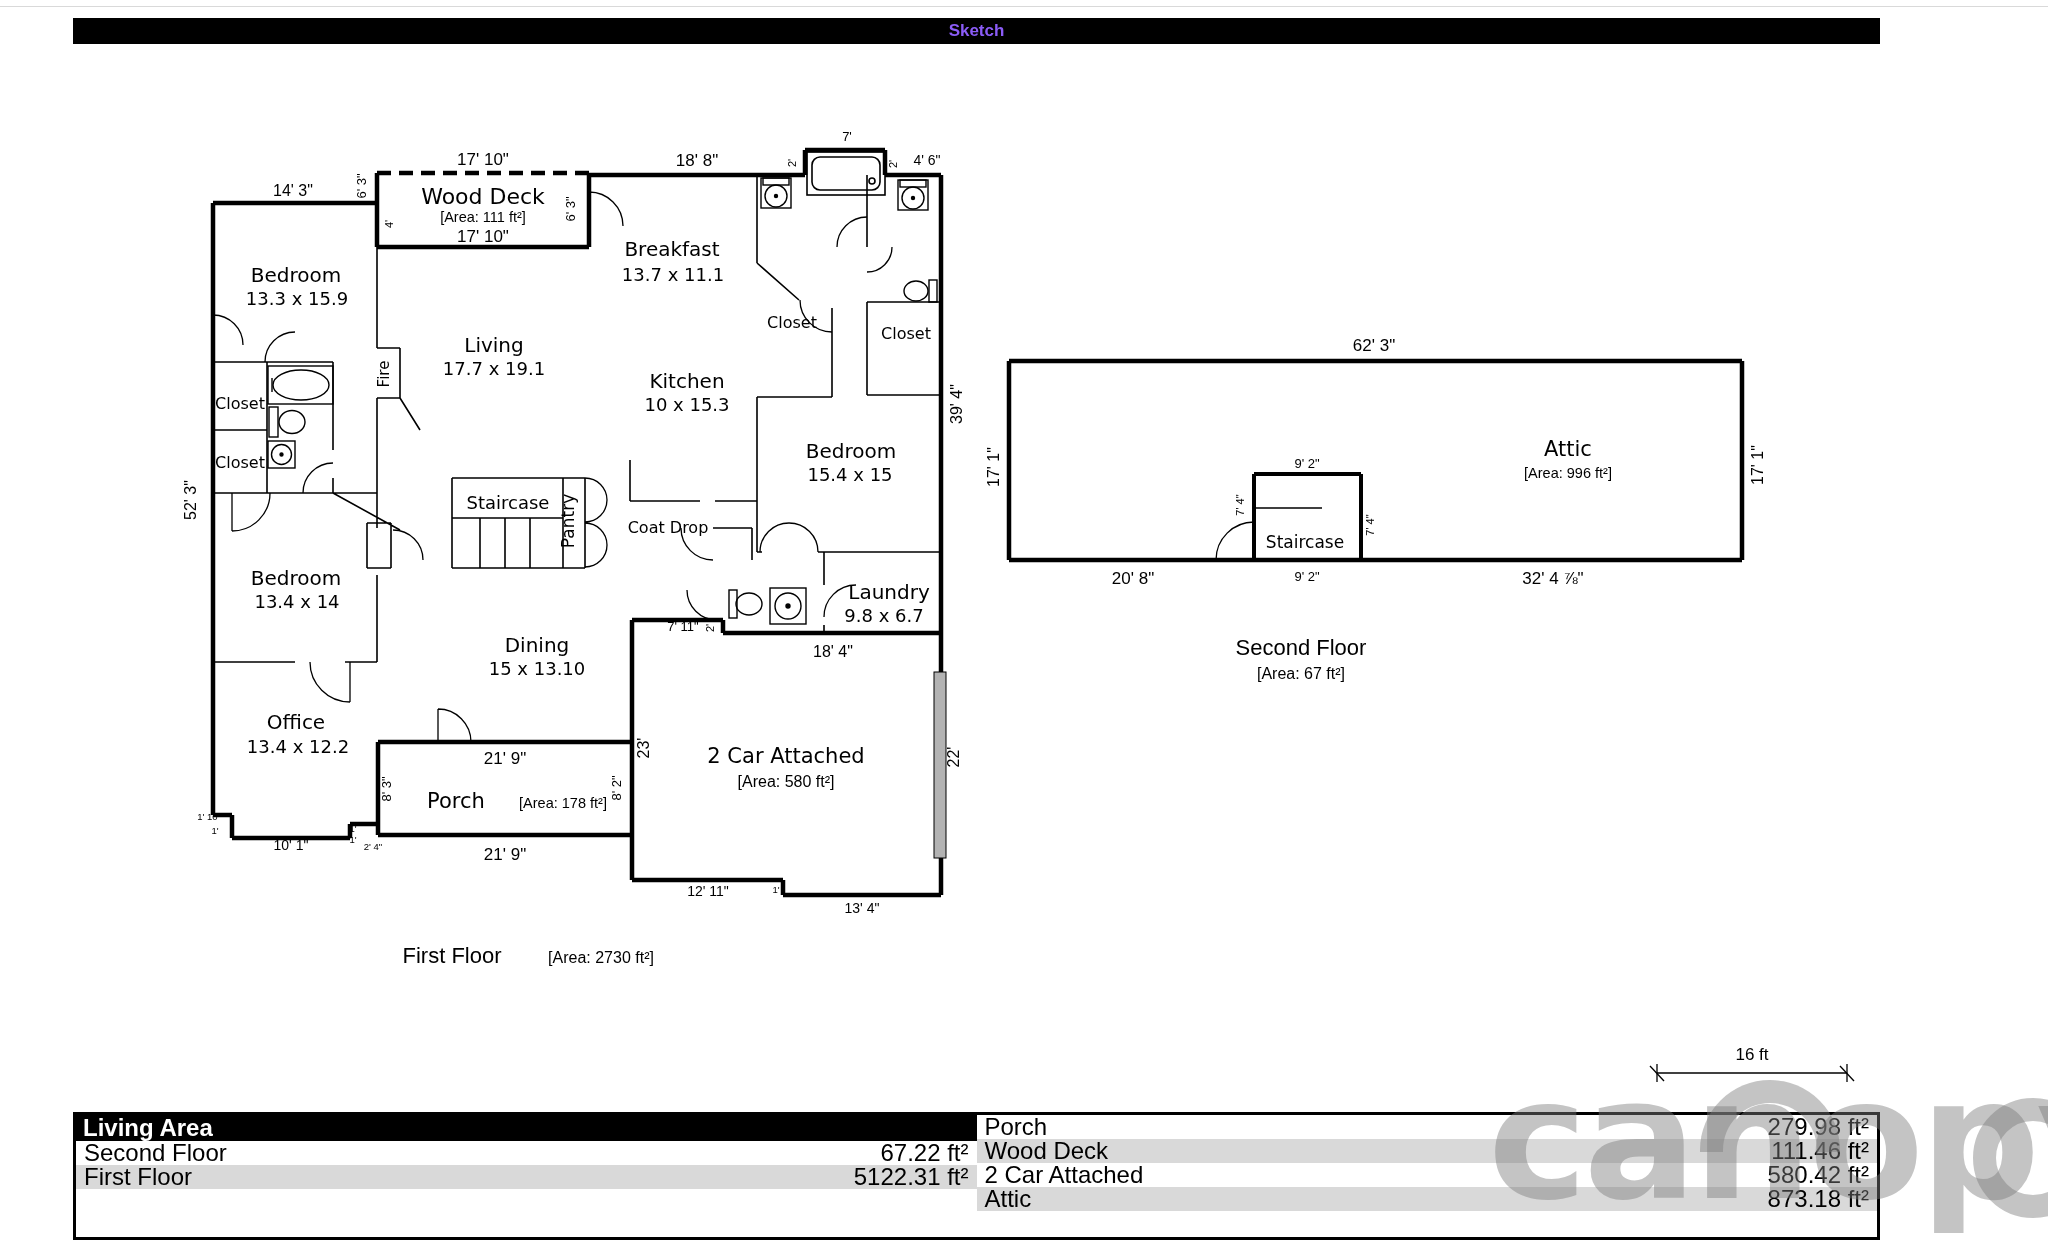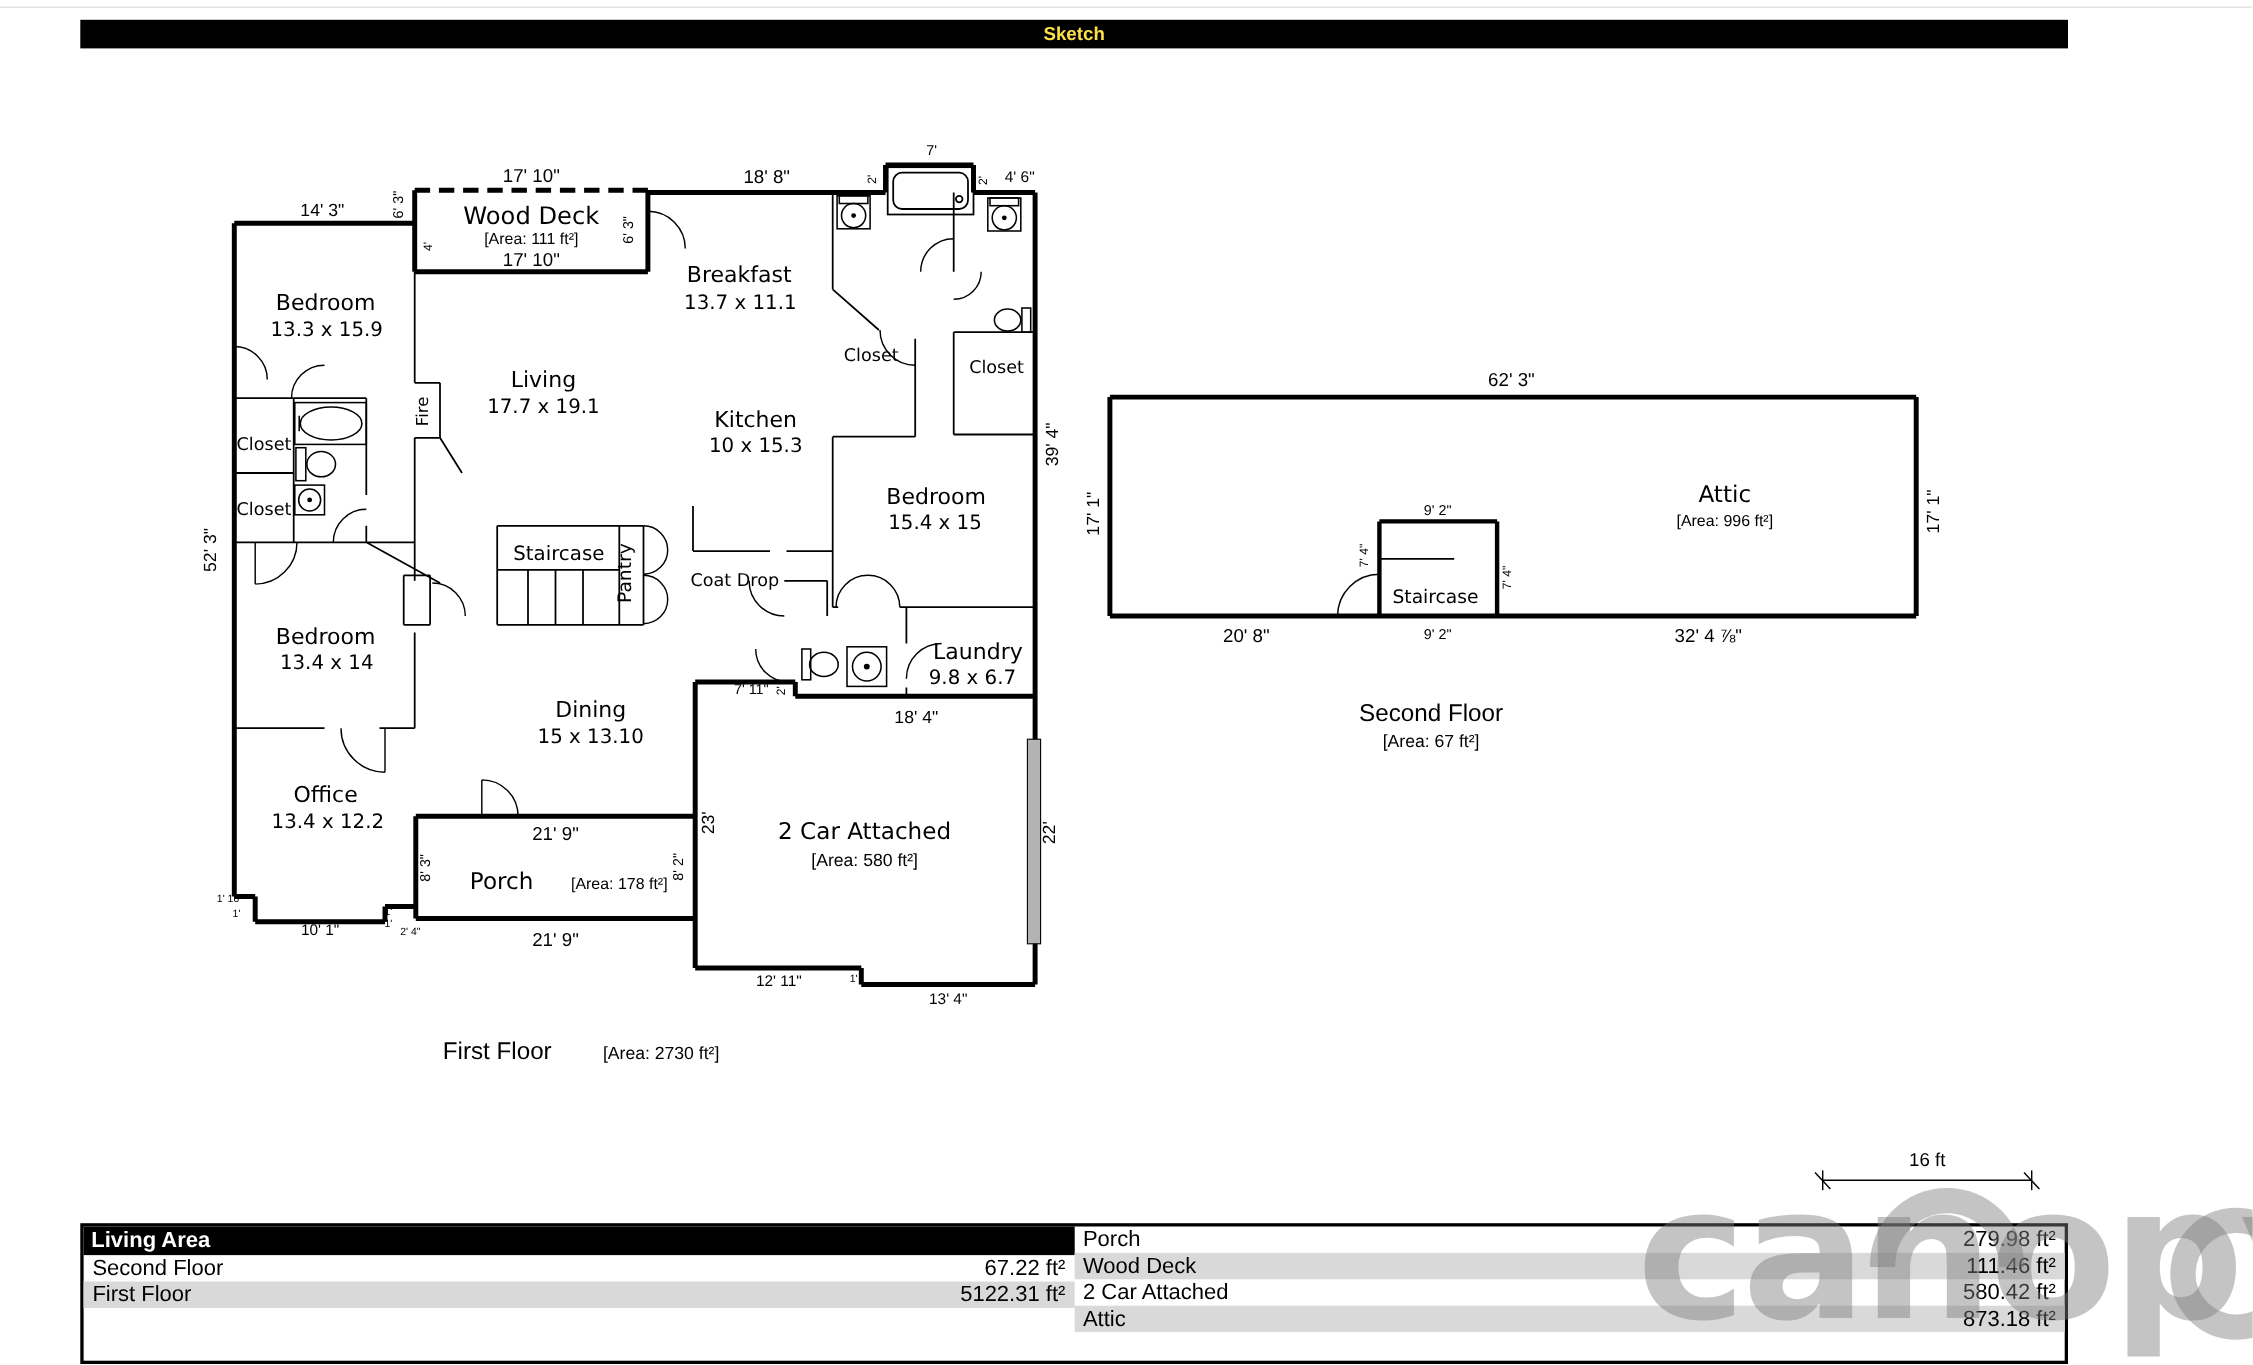--- a/index.html
+++ b/index.html
@@ -1,41 +1,41 @@
 <!DOCTYPE html>
 <html><head>
 <meta charset="utf-8">
 <style>
   html,body{margin:0;padding:0;background:#fff;}
   .page{position:relative;width:2048px;height:1241px;background:#ffffff;overflow:hidden;
         font-family:"Liberation Sans",sans-serif;}
   .topline{position:absolute;left:0;top:6px;width:2048px;height:1px;background:#d9d9d9;}
   .titlebar{position:absolute;left:73px;top:18px;width:1807px;height:26px;background:#000;
-            color:#fde047;font-weight:bold;font-size:17px;display:flex;align-items:center;justify-content:center;}
+            color:#8b5cf6;font-weight:bold;font-size:17px;display:flex;align-items:center;justify-content:center;}
   svg text{fill:#000;}
   .rm   {font:20px "DejaVu Sans",sans-serif;text-anchor:middle;}
   .rm22 {font:22px "DejaVu Sans",sans-serif;text-anchor:middle;}
   .rm21 {font:21px "DejaVu Sans",sans-serif;text-anchor:middle;}
   .rm18 {font:18px "DejaVu Sans",sans-serif;text-anchor:middle;}
   .rm17 {font:17px "DejaVu Sans",sans-serif;text-anchor:middle;}
   .rm16 {font:16px "DejaVu Sans",sans-serif;text-anchor:middle;}
   .rm15 {font:15px "DejaVu Sans",sans-serif;text-anchor:middle;}
   .dm   {font:18px "DejaVu Sans",sans-serif;text-anchor:middle;}
   .ed   {font:16px "Liberation Sans",sans-serif;text-anchor:middle;}
   .ed17 {font:17px "Liberation Sans",sans-serif;text-anchor:middle;}
   .ed14 {font:14px "Liberation Sans",sans-serif;text-anchor:middle;}
   .ed13 {font:13px "Liberation Sans",sans-serif;text-anchor:middle;}
   .ed11 {font:11px "Liberation Sans",sans-serif;text-anchor:middle;}
   .ed9  {font:9.5px "Liberation Sans",sans-serif;text-anchor:middle;}
   .ar   {font:14.5px "Liberation Sans",sans-serif;text-anchor:middle;}
   .ar16 {font:16px "Liberation Sans",sans-serif;text-anchor:middle;}
   .cap  {font:22px "Liberation Sans",sans-serif;text-anchor:middle;}
   .cap2 {font:16px "Liberation Sans",sans-serif;text-anchor:middle;}
   .tbl{position:absolute;left:73px;top:1112px;width:1807px;height:128px;border:3px solid #000;
-       box-sizing:border-box;background:#fff;display:flex;font-size:20px;}
+       box-sizing:border-box;background:#fff;display:flex;font-size:24px;}
   .tcol{width:50%;display:flex;flex-direction:column;}
   .thead{height:26px;background:#000;color:#fff;font-weight:bold;display:flex;align-items:center;
          padding-left:7px;flex:0 0 26px;}
   .trow{height:24px;flex:0 0 24px;display:flex;align-items:center;justify-content:space-between;
         padding:0 8px;color:#000;}
   .alt{background:#d9d9d9;}
   .wm{position:absolute;left:1468px;top:1072px;width:600px;height:169px;overflow:hidden;
       pointer-events:none;z-index:5;}
   .wmtext{position:absolute;left:20px;top:-30px;font:bold 168px "DejaVu Sans",sans-serif;
           color:rgba(125,125,125,0.45);letter-spacing:-4px;}

